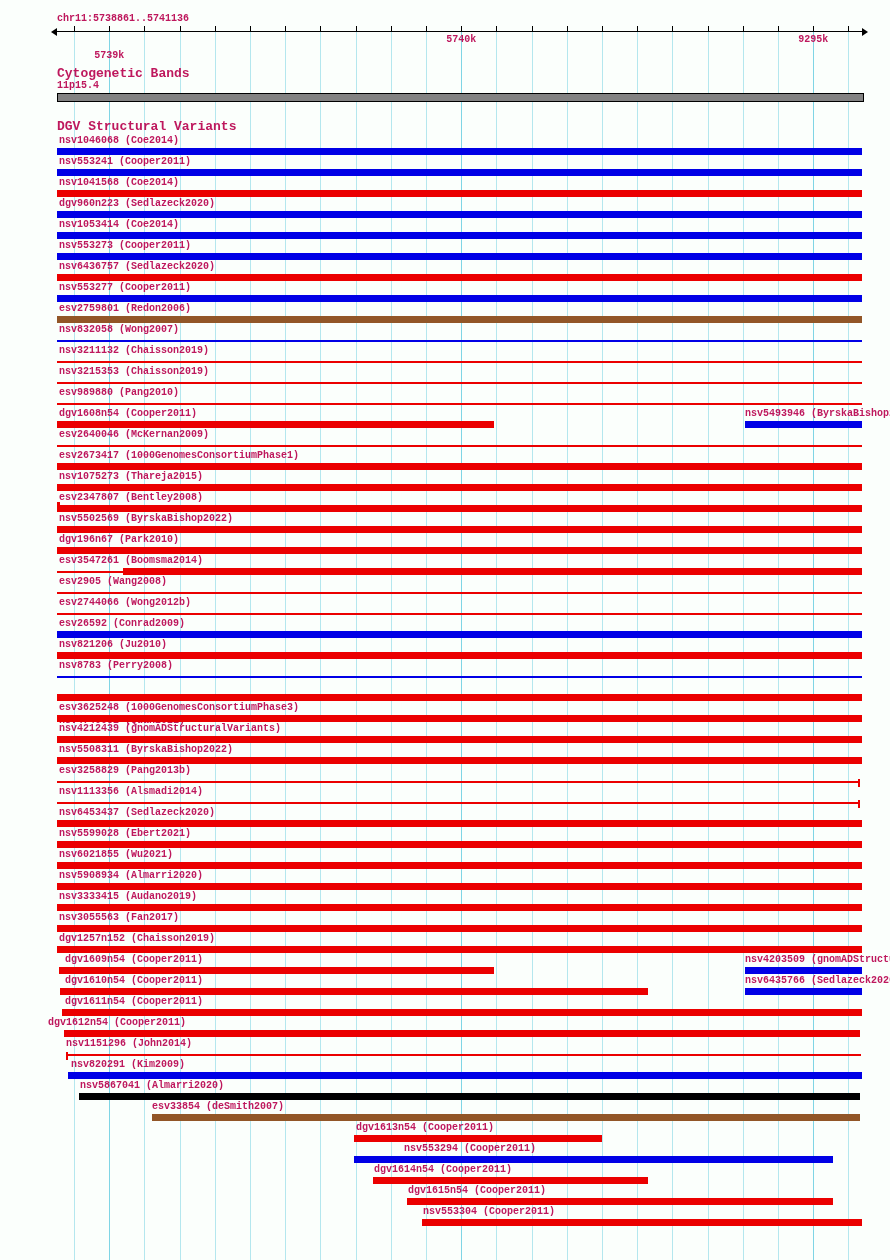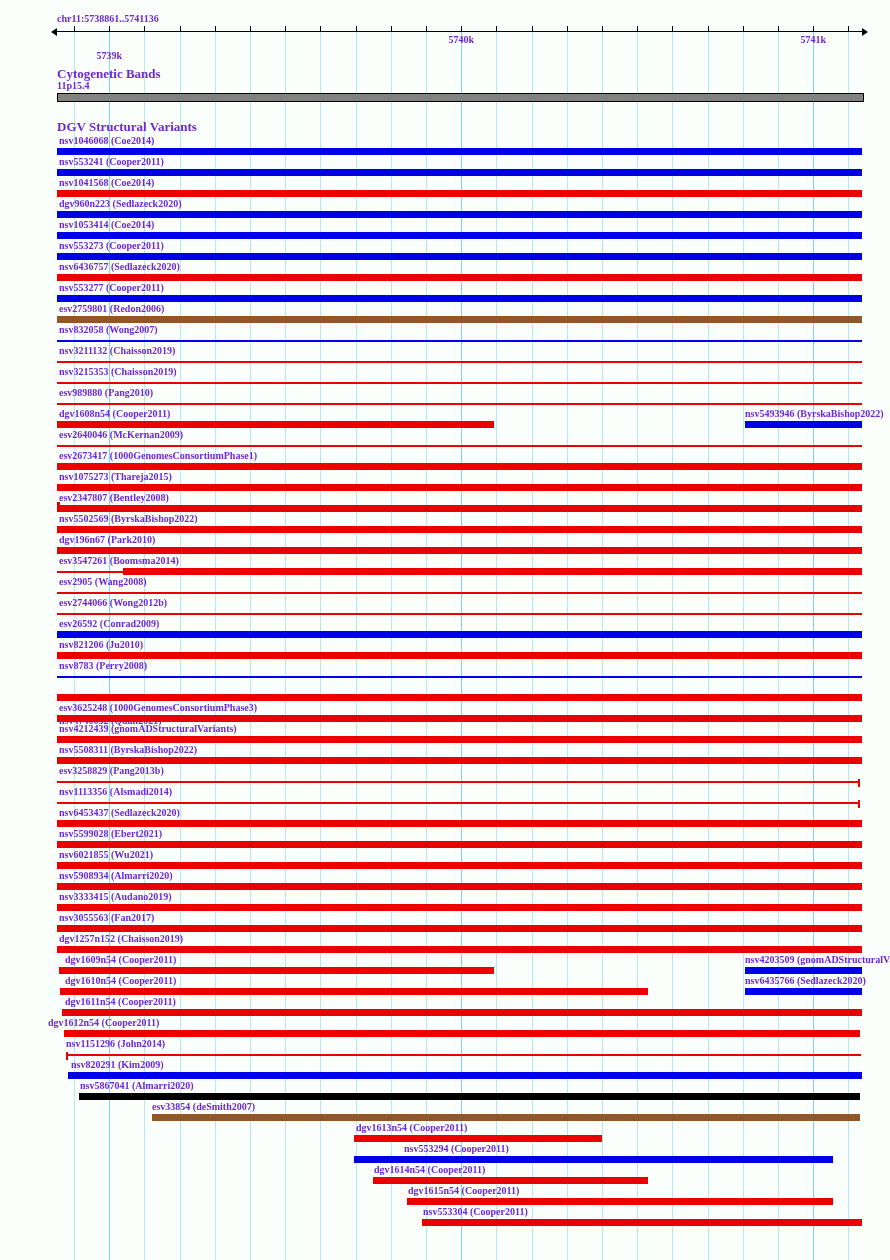--- a/index.html
+++ b/index.html
@@ -1,21 +1,21 @@
 <!DOCTYPE html>
 <html><head>
 <meta charset="utf-8">
 <style>
   html,body{margin:0;padding:0;}
   body{overflow:hidden;}
   .canvas{
     position:relative;width:890px;height:1260px;overflow:hidden;
     background:#FBFFFC;
-    font-family:Liberation Serif, serif;
-    color:#6d28d9;
+    font-family:Liberation Mono, monospace;
+    color:#be185d;
   }
   .gridline{position:absolute;top:31px;bottom:0;width:1px;}
   .txt{position:absolute;font-size:10px;line-height:12px;font-weight:bold;white-space:pre;}
   .heading{position:absolute;font-size:13px;line-height:13px;font-weight:bold;white-space:pre;}
   .ruler-line{position:absolute;height:1px;background:#000;}
   .ruler-tick{position:absolute;width:1px;height:5px;background:#000;}
   .arrow{position:absolute;width:0;height:0;border-style:solid;}
   .arrow-left{border-width:4px 6px 4px 0;border-color:transparent #000 transparent transparent;}
   .arrow-right{border-width:4px 0 4px 6px;border-color:transparent transparent transparent #000;}
   .tick-label{position:absolute;font-size:10px;line-height:12px;font-weight:bold;transform:translateX(-50%);white-space:pre;}
@@ -76,21 +76,21 @@
       <div class="ruler-tick" style="left: 496.4px; top: 26px;"></div>
       <div class="ruler-tick" style="left: 531.6px; top: 26px;"></div>
       <div class="ruler-tick" style="left: 566.8px; top: 26px;"></div>
       <div class="ruler-tick" style="left: 602px; top: 26px;"></div>
       <div class="ruler-tick" style="left: 637.2px; top: 26px;"></div>
       <div class="ruler-tick" style="left: 672.4px; top: 26px;"></div>
       <div class="ruler-tick" style="left: 707.6px; top: 26px;"></div>
       <div class="ruler-tick" style="left: 742.8px; top: 26px;"></div>
       <div class="ruler-tick" style="left: 778px; top: 26px;"></div>
       <div class="ruler-tick" style="left: 813.2px; top: 26px;"></div>
-      <div class="tick-label" style="left: 813.2px; top: 34px;">5741k</div>
+      <div class="tick-label" style="left: 813.2px; top: 34px;">9295k</div>
       <div class="ruler-tick" style="left: 848.4px; top: 26px;"></div>
       <div class="ruler-line" style="left: 57px; top: 31px; width: 805px;"></div>
       <div class="arrow arrow-left" style="left: 51px; top: 28px;"></div>
       <div class="arrow arrow-right" style="left: 862px; top: 28px;"></div>
     </div>
 
   <div class="heading" style="left:57px;top:67px;">Cytogenetic Bands</div>
   <div class="txt" style="left:57px;top:80px;">11p15.4</div>
   <div class="band-bar" id="cytoband-bar" style="left: 57px; top: 93px; width: 805px; background: rgb(130, 130, 130);"></div>
 

